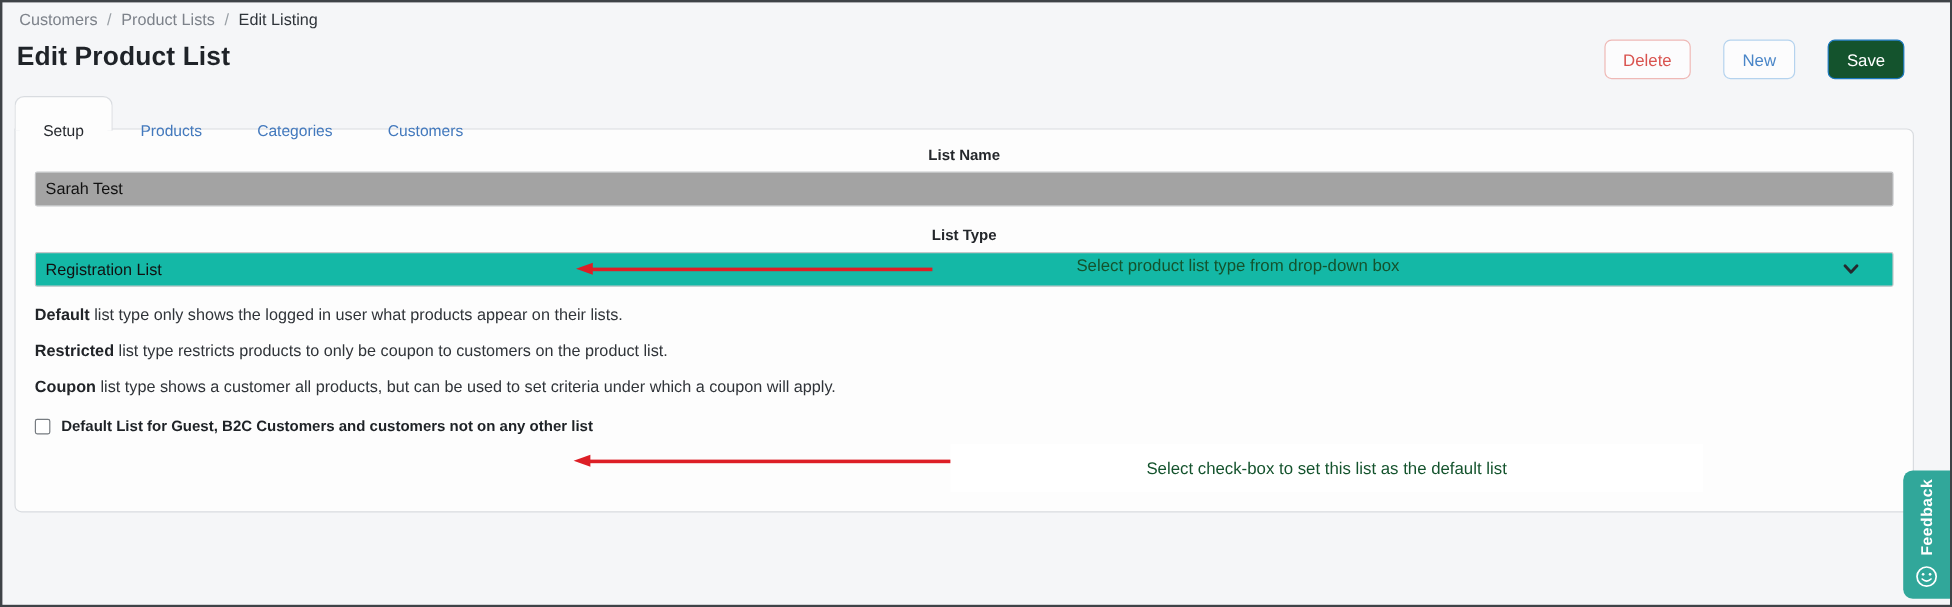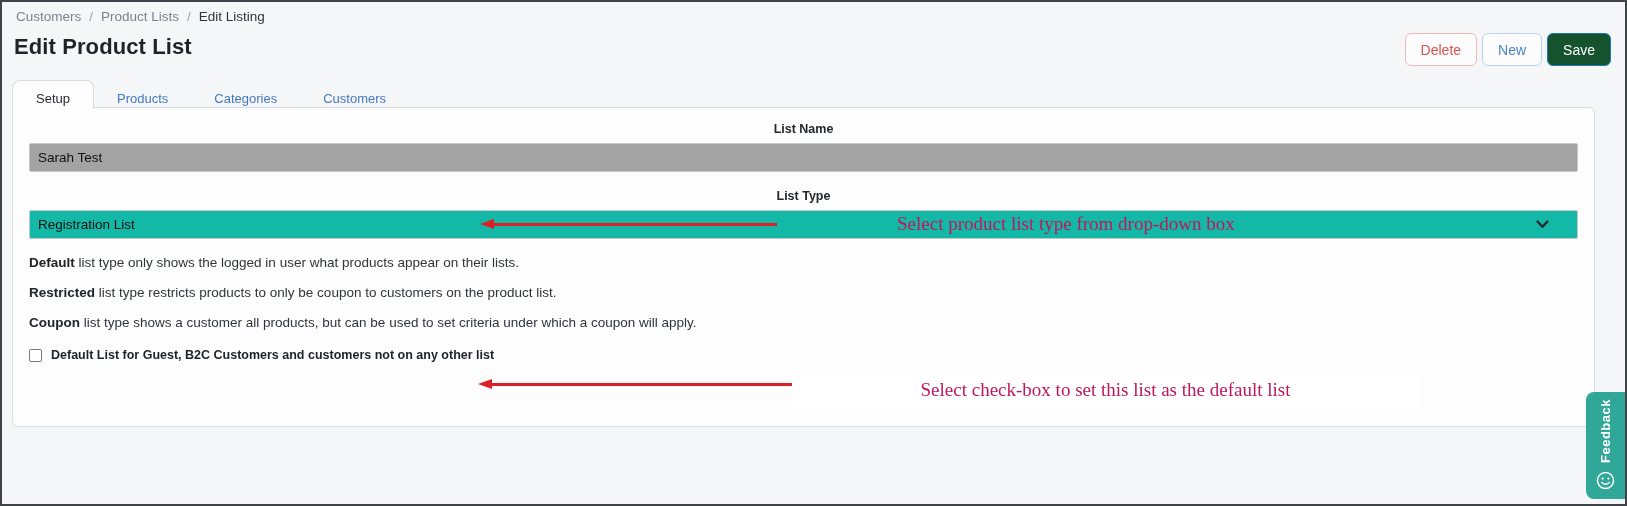--- a/index.html
+++ b/index.html
@@ -21,35 +21,35 @@
   .breadcrumb .crumb { color: #7d828a; cursor: pointer; }
   .breadcrumb .crumb.current { color: #2f343a; }
   .breadcrumb .sep { color: #9aa0a6; }
   
   .page-title {
     position: absolute; top: 32px; left: 12px;
     font-size: 22px; font-weight: 600; color: #1f2328;
     letter-spacing: 0.1px;
   }
   
-  .actions { position: absolute; top: 31px; right: 14px; display: flex; gap: 5px; align-items: flex-end; }
+  .actions { position: absolute; top: 31px; right: 38px; display: flex; gap: 27px; align-items: flex-end; }
   .btn {
     height: 33px; padding: 0 15px; font-size: 14px;
     border-radius: 6px; border: 1px solid transparent;
     display: flex; align-items: center; justify-content: center;
     cursor: pointer; font-family: "Liberation Sans", sans-serif;
     background: #fcfcfd;
   }
   .btn-delete { color: #d9534f; border-color: #efb9b6; }
   .btn-new    { color: #4a86c8; border-color: #b5d3ee; }
   .btn-save   { color: #ffffff; background: #14532d; border-color: #1a77bd; }
   
   .tabs { position: absolute; top: 78px; left: 10px; display: flex; align-items: flex-end; z-index: 3; }
   .tab {
-    font-size: 13px; padding: 4px 23px; height: 28px; line-height: 28px;
+    font-size: 13px; padding: 14px 23px; height: 28px; line-height: 28px;
     color: #4379bd; cursor: pointer; white-space: nowrap;
   }
   .tab.active {
     background: #fdfdfd; color: #26292e;
     border: 1px solid #d9dce0; border-bottom: none;
     border-radius: 8px 8px 0 0; height: 29px; line-height: 27px;
   }
   
   .card {
     position: absolute; left: 10px; top: 105px; width: 1583px; height: 320px;
@@ -89,22 +89,22 @@
     position: absolute; left: 0; top: 1px; width: 0; height: 0;
     border-top: 5.5px solid transparent; border-bottom: 5.5px solid transparent;
     border-right: 14px solid #dd1f26;
   }
   .arrow-1 { left: 478px; top: 216px; width: 300px; }
   .arrow-1 .shaft { width: 286px; }
   .arrow-2 { left: 476px; top: 376px; width: 320px; }
   .arrow-2 .shaft { width: 306px; }
   
   .annotation {
-    position: absolute; z-index: 6; font-size: 19px; color: #be185d;
-    font-family: Liberation Serif, serif; white-space: nowrap;
+    position: absolute; z-index: 6; font-size: 14px; color: #14532d;
+    font-family: Liberation Sans, sans-serif; white-space: nowrap;
   }
   .annotation-1 { left: 895px; top: 211px; }
   .annotation-2 {
     left: 790px; top: 368px; width: 627px; height: 40px;
     background: #ffffff; text-align: center; line-height: 40px;
   }
   
   .feedback-tab {
     position: absolute; right: 0; top: 390px; width: 39px; height: 107px;
     background: #31a79a; border-radius: 8px 0 0 8px; z-index: 7;

